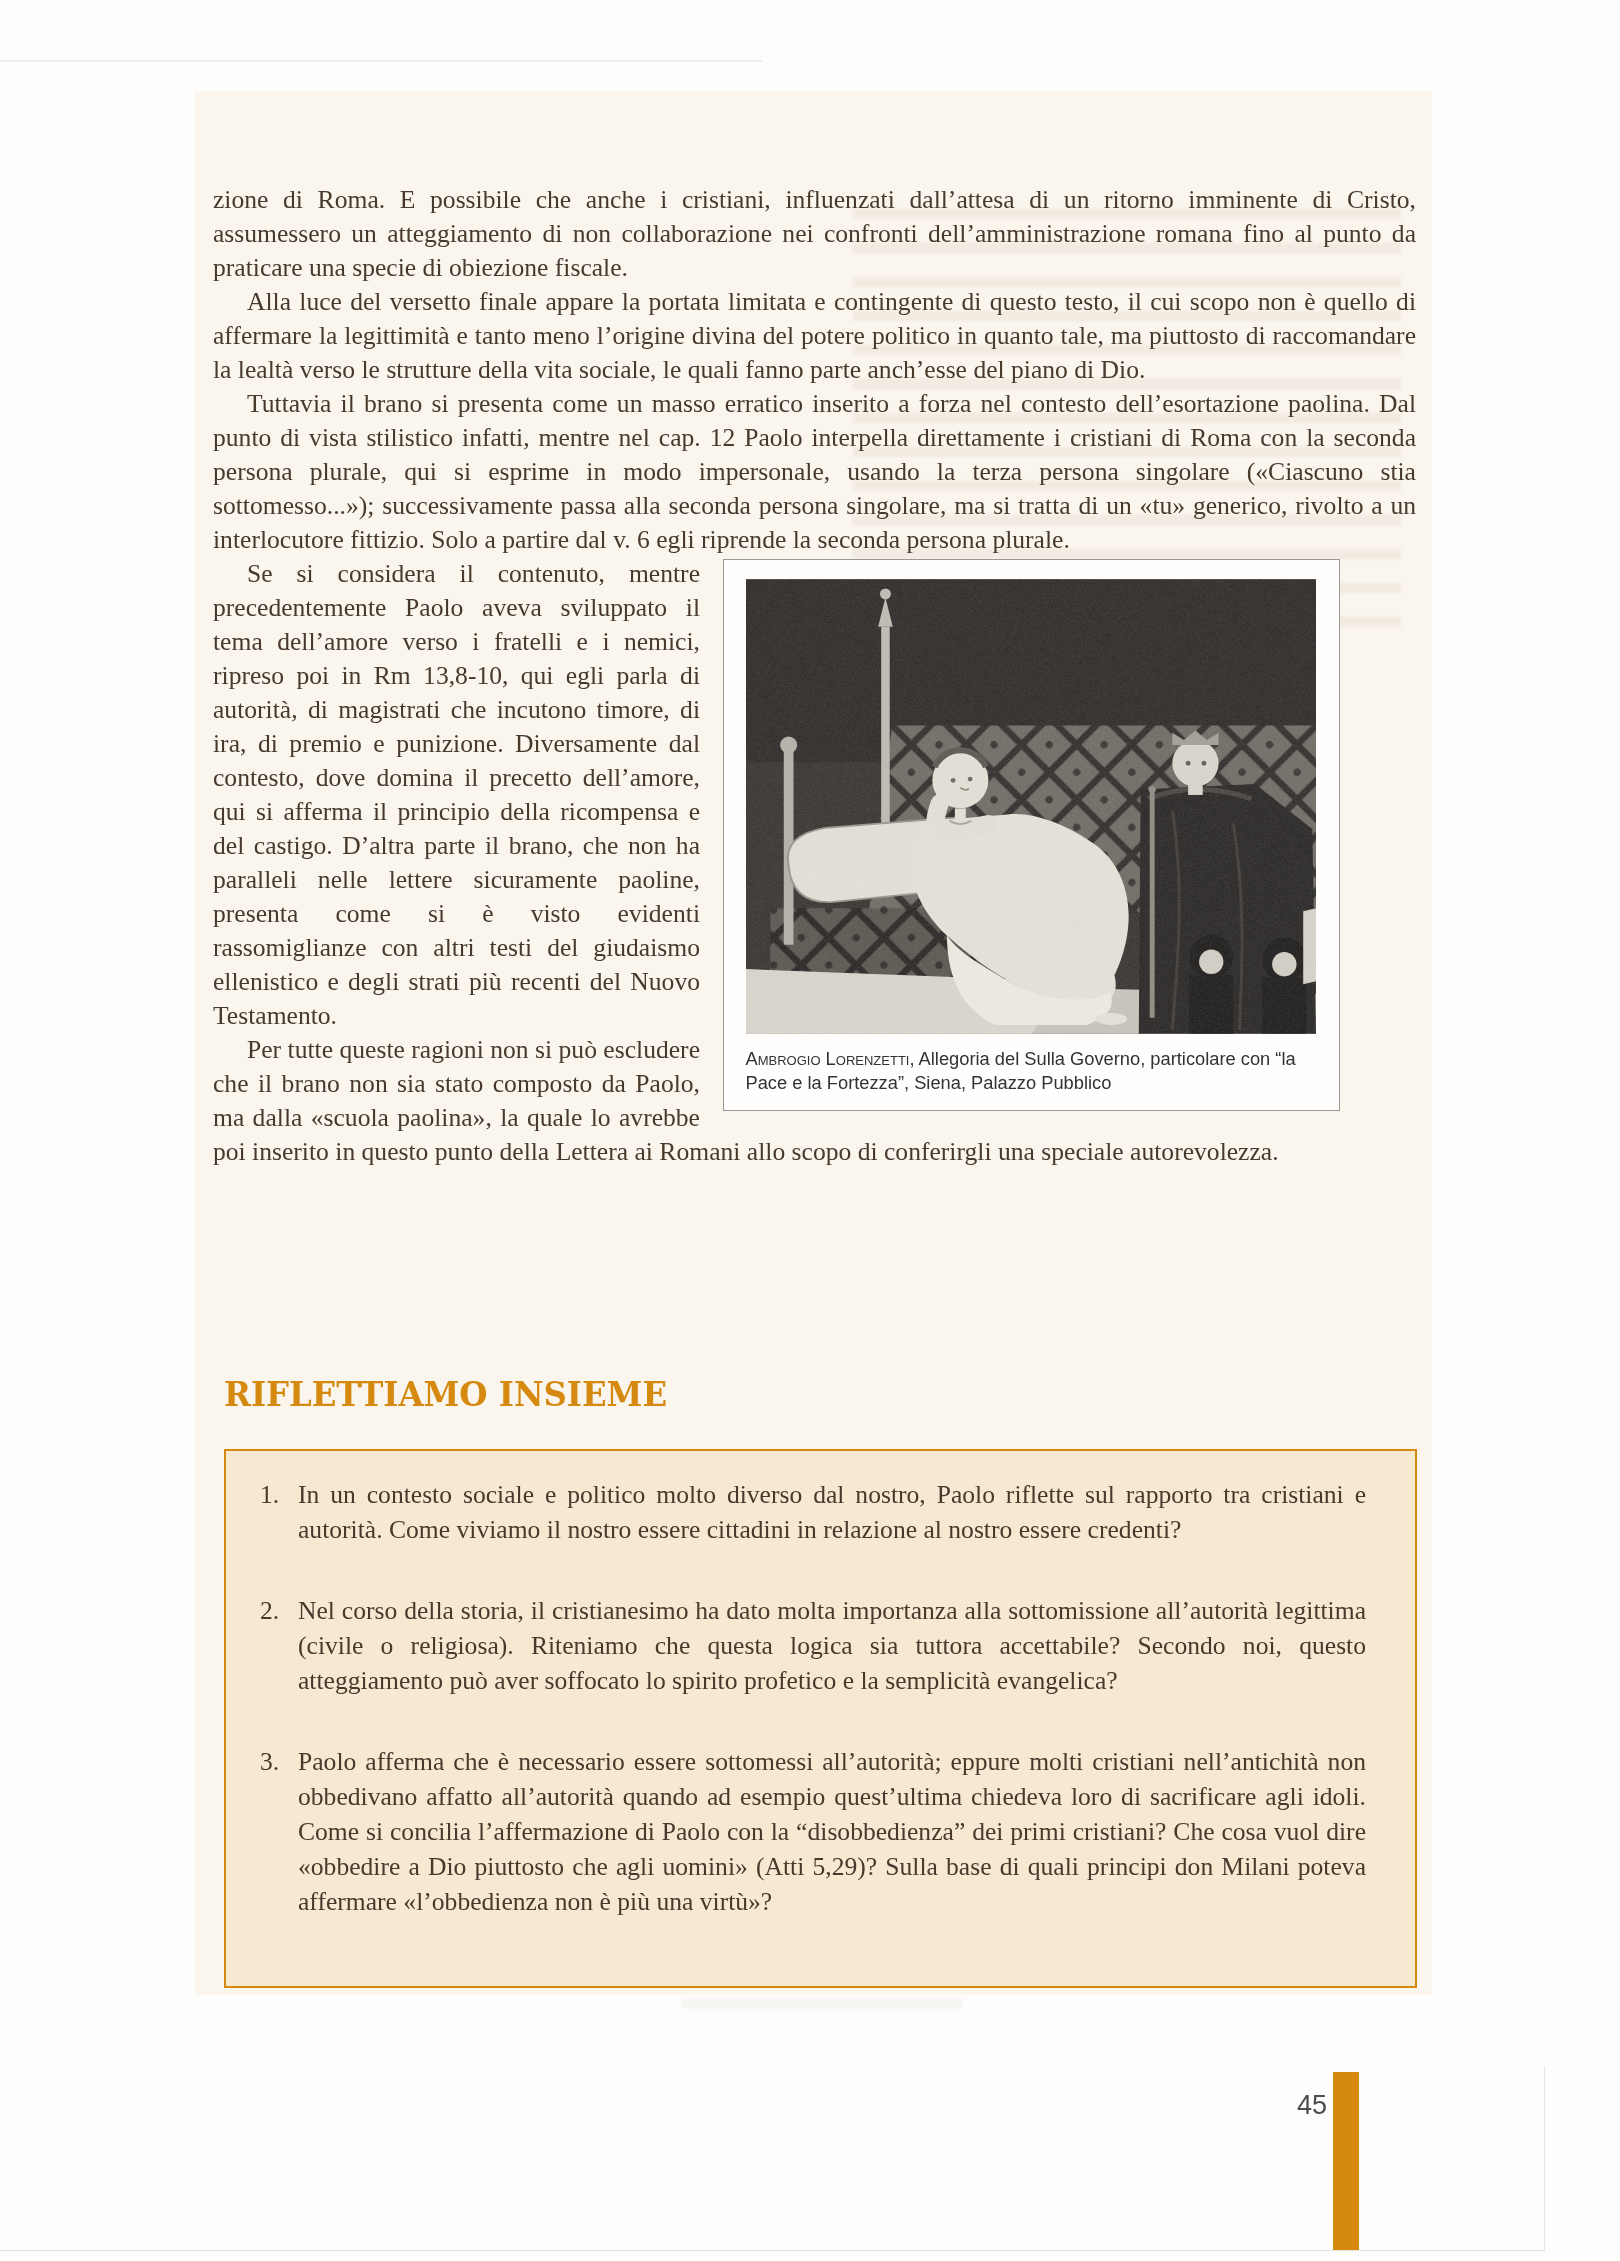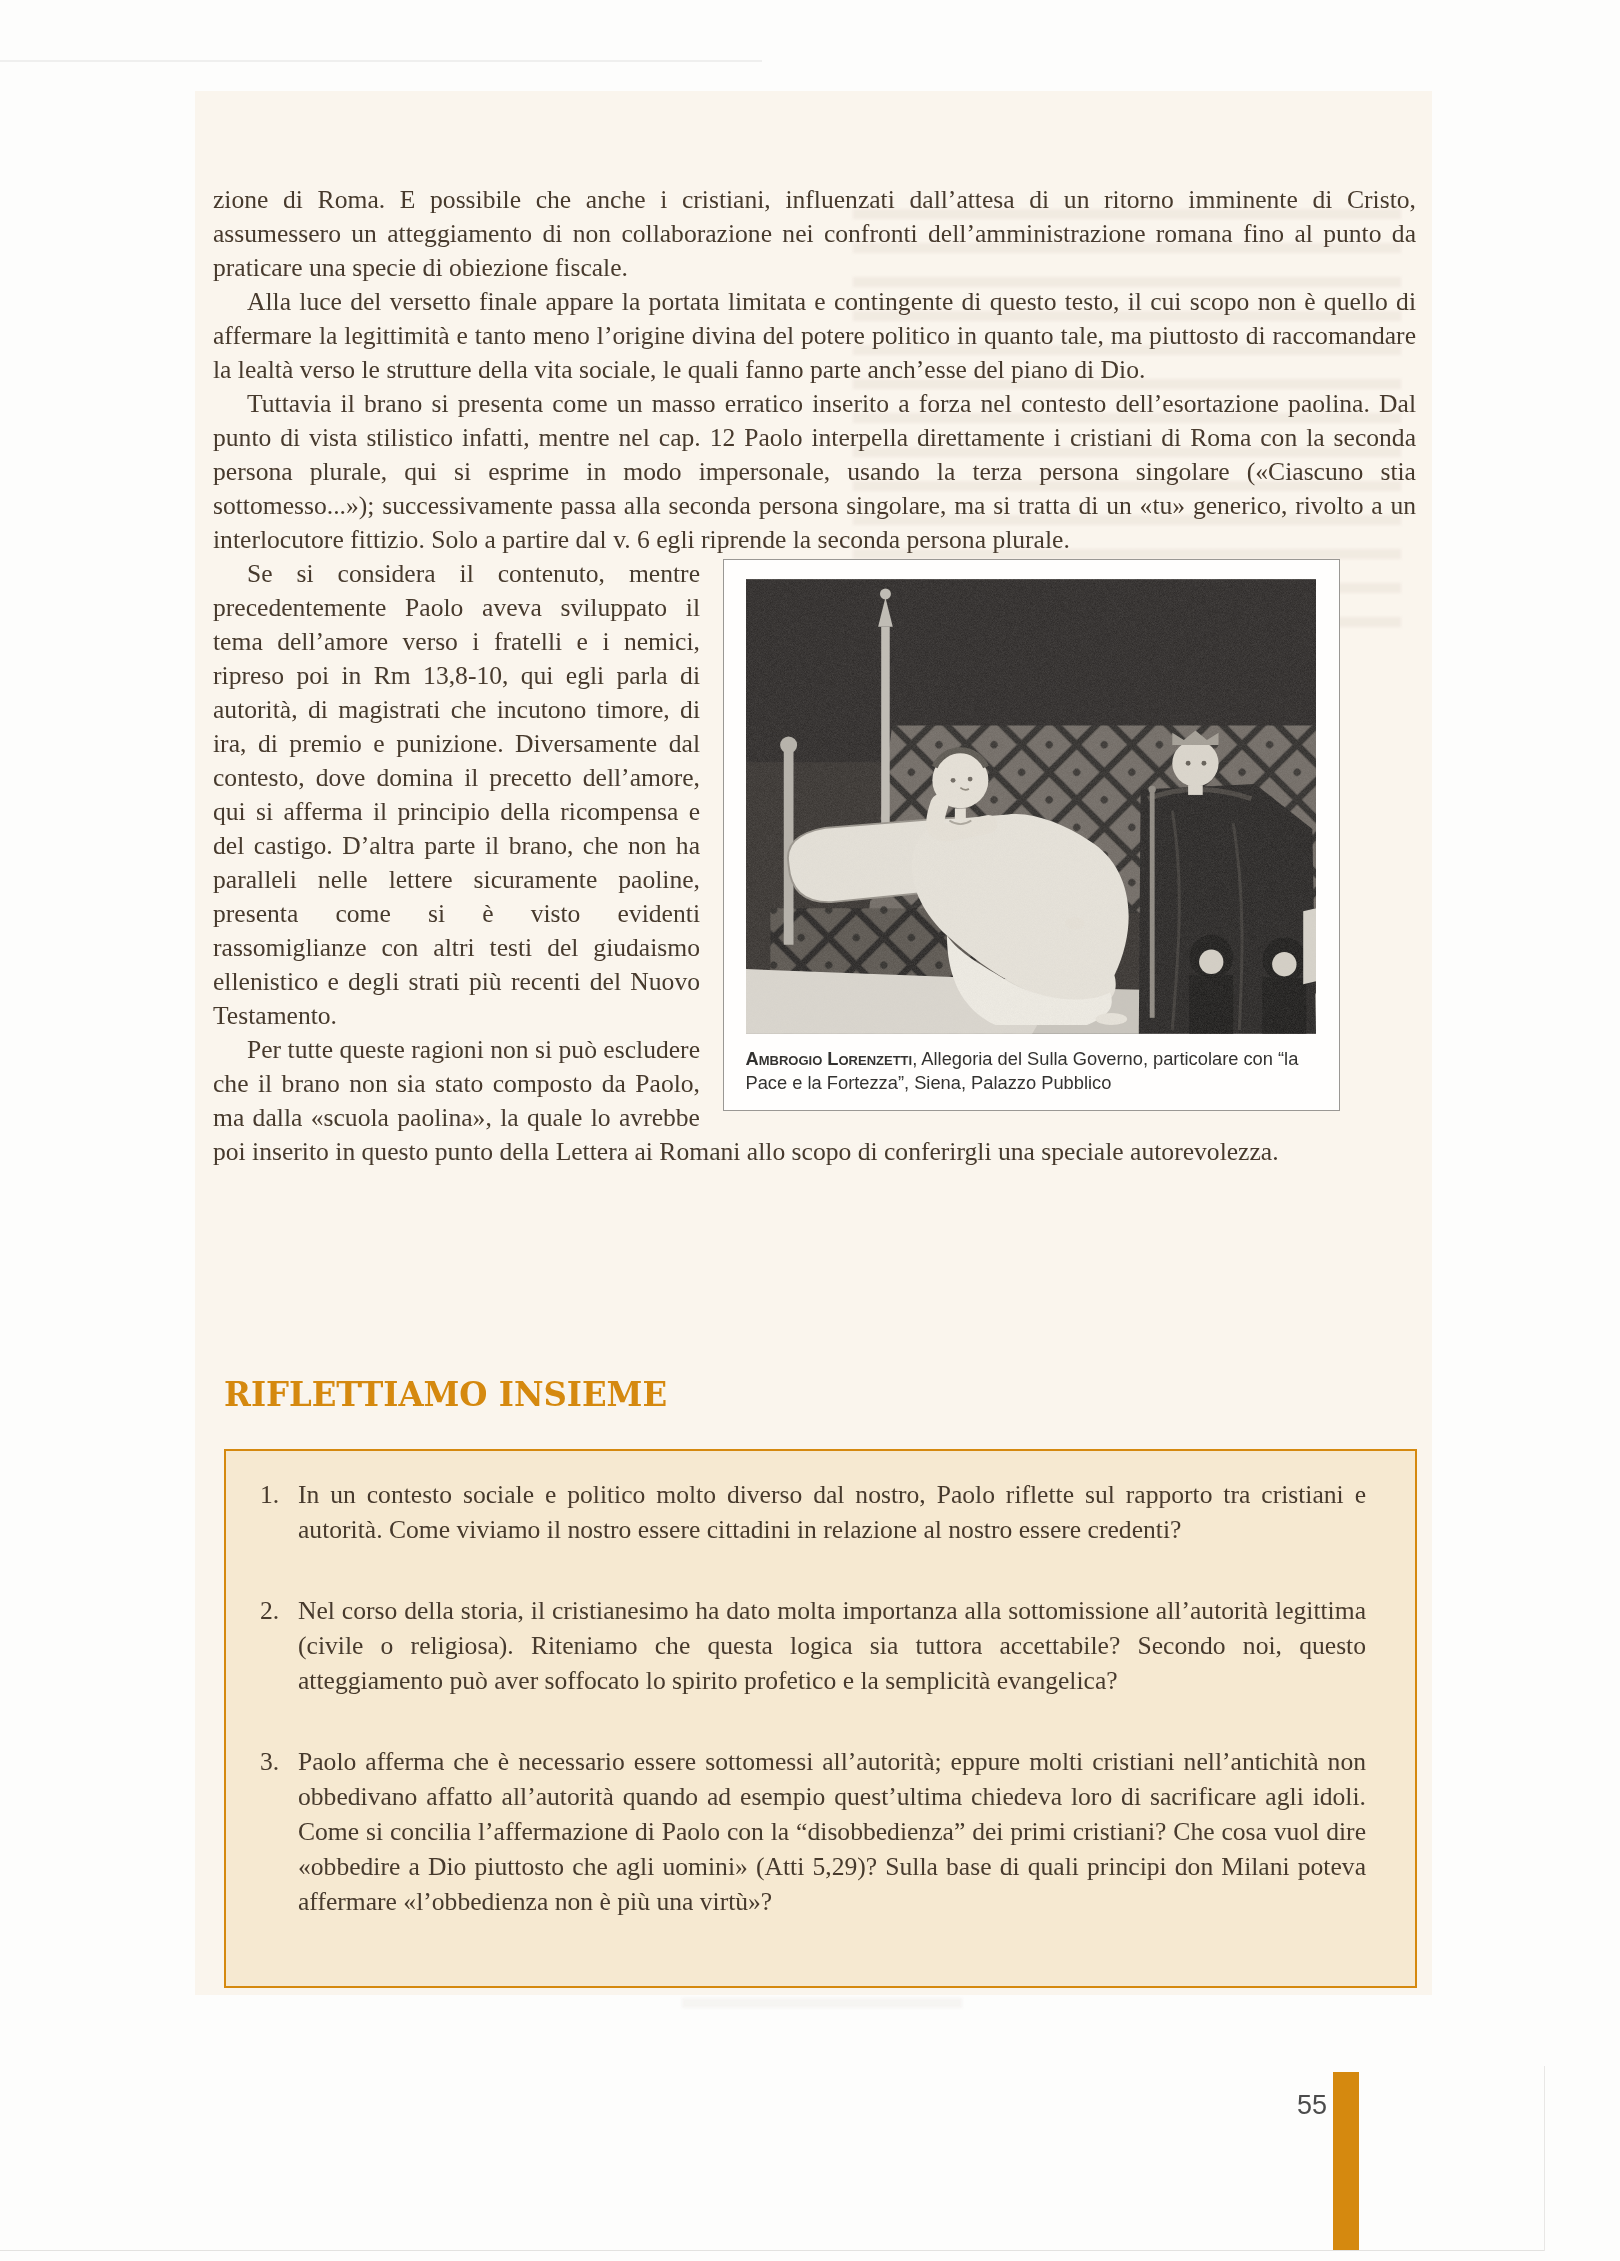--- a/index.html
+++ b/index.html
@@ -10,21 +10,21 @@
   .edge-bottom{position:absolute;left:0;top:2250px;width:1545px;height:1.2px;background:#e3e2e0;}
   .edge-right{position:absolute;left:1544px;top:2066px;width:1.2px;height:185px;background:#e8e7e5;}
   .ghost{position:absolute;background:repeating-linear-gradient(0deg,rgba(165,142,126,0.10) 0 9.7px,rgba(0,0,0,0) 9.7px 34px);filter:blur(1.8px);}
   .ghost.g1{left:853px;top:207px;width:548px;height:420px;}
   .ghost.g2{left:682px;top:1974px;width:280px;height:34px;opacity:.8;}
   .content{position:absolute;left:213px;top:183px;width:1203px;
            font-size:25.6px;line-height:34px;text-align:justify;}
   .para{margin:0;}
   .para.ind{text-indent:34px;}
   .it{}
-  .sc{font-variant:small-caps;font-weight:bold;}
+  .sc{font-variant:small-caps;}
   .figwrap{float:right;width:716px;padding-left:22.5px;box-sizing:border-box;margin:2.4px 0 11px 0;}
   .figurebox{margin:0;width:617px;box-sizing:border-box;border:1.2px solid #9a9894;background:#fffefd;
              padding:18.3px 22px 14.6px 22px;}
   .artwork{width:570px;height:455px;}
   .artwork svg{display:block;width:100%;height:100%;}
   .caption{margin-top:13.4px;font-family:"Liberation Sans","DejaVu Sans",sans-serif;
            font-size:18.3px;line-height:24px;color:#333230;text-align:left;}
   .reflect-heading{position:absolute;left:224px;top:1376px;margin:0;
       font-family:"DejaVu Serif","Liberation Serif",serif;font-weight:700;
       font-size:33px;line-height:37px;letter-spacing:0px;color:#d5890f;transform:scaleX(.98);transform-origin:left;}
@@ -142,19 +142,19 @@
           <span class="qnum">2.</span>
           <div class="qtext"><span>Nel corso della storia, il cristianesimo ha dato molta importanza alla sottomissione all’autorità legittima (civile o religiosa). Riteniamo che questa logica sia tuttora accettabile? Secondo noi, questo atteggiamento può aver soffocato lo spirito profetico e la semplicità evangelica?</span></div>
         </div>
         <div class="q">
           <span class="qnum">3.</span>
           <div class="qtext"><span>Paolo afferma che è necessario essere sottomessi all’autorità; eppure molti cristiani nell’antichità non obbedivano affatto all’autorità quando ad esempio quest’ultima chiedeva loro di sacrificare agli idoli. Come si concilia l’affermazione di Paolo con la “disobbedienza” dei primi cristiani? Che cosa vuol dire </span><span class="it">«obbedire a Dio piuttosto che agli uomini»</span><span> (Atti 5,29)? Sulla base di quali principi don Milani poteva affermare «l’obbedienza non è più una virtù»?</span></div>
         </div>
       </div>
   </div>
 
-  <span class="pagenum">55</span>
+  <span class="pagenum">45</span>
   <div class="pagebar"></div>
 
   <div class="edge-bottom"></div>
   <div class="edge-right"></div>
 </div>
 
 
 </body></html>

